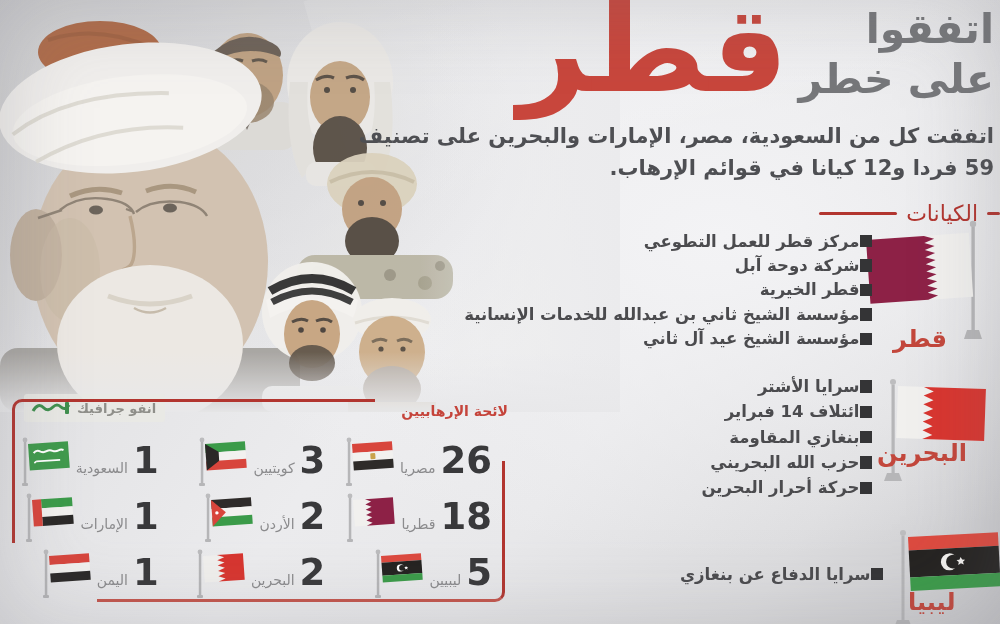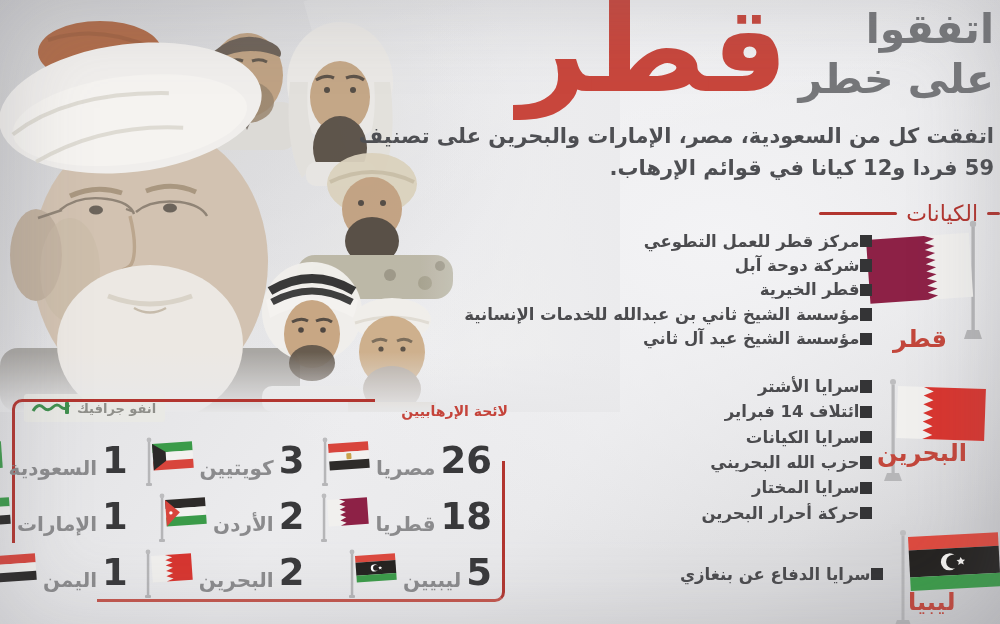--- a/index.html
+++ b/index.html
@@ -53,21 +53,21 @@
     border-top:3.5px solid #b2352f;border-left:3.5px solid #b2352f;border-top-left-radius:10px;}
   .bracket-br{position:absolute;left:97px;top:461px;width:405px;height:138px;
     border-bottom:3.5px solid #c5554c;border-right:3.5px solid #b2352f;border-bottom-right-radius:10px;}
   .list-header{position:absolute;top:403px;right:492px;color:#c5443b;font-size:14px;
     font-weight:bold;white-space:nowrap;}
 
   .grid{position:absolute;left:6px;top:432px;width:500px;display:grid;
     grid-template-columns:repeat(3,1fr);grid-auto-rows:56px;direction:rtl;}
   .entry{display:flex;align-items:center;gap:5px;padding-left:0;padding-right:14px;}
   .count{font-size:37px;font-weight:bold;color:#39393b;line-height:1;}
-  .lab{font-size:20px;font-weight:bold;color:#8b8b8d;margin-top:15px;white-space:nowrap;}
+  .lab{font-size:14px;font-weight:normal;color:#8b8b8d;margin-top:15px;white-space:nowrap;}
   .sflag{flex:none;width:52px;height:54px;margin-top:2px;}
 
   .watermark{position:absolute;left:24px;top:366px;height:22px;display:flex;align-items:center;
     gap:6px;background:rgba(233,233,228,.85);border-radius:3px;padding:3px 9px 3px 7px;margin-top:28px;}
   .wm-label{font-size:13px;font-weight:bold;color:#8f8f8a;white-space:nowrap;}
 </style>
 </head>
 <body>
 
 <div class="stage">
@@ -253,29 +253,25 @@
     <div class="gitem">
         <span class="sq"></span>
         <span>سرايا الأشتر</span>
       </div>
     <div class="gitem">
         <span class="sq"></span>
         <span>ائتلاف 14 فبراير</span>
       </div>
     <div class="gitem">
         <span class="sq"></span>
-        <span>سرايا الكيانات</span>
+        <span>بنغازي المقاومة</span>
       </div>
     <div class="gitem">
         <span class="sq"></span>
         <span>حزب الله البحريني</span>
-      </div>
-    <div class="gitem">
-        <span class="sq"></span>
-        <span>سرايا المختار</span>
       </div>
     <div class="gitem">
         <span class="sq"></span>
         <span>حركة أحرار البحرين</span>
       </div>
   </div>
 
   <svg class="bigflag" id="flag-libya-big" width="120" height="110" viewBox="0 0 120 110">
     <g>
         <circle cx="12" cy="9" r="3" fill="#bdbdbf"></circle>

